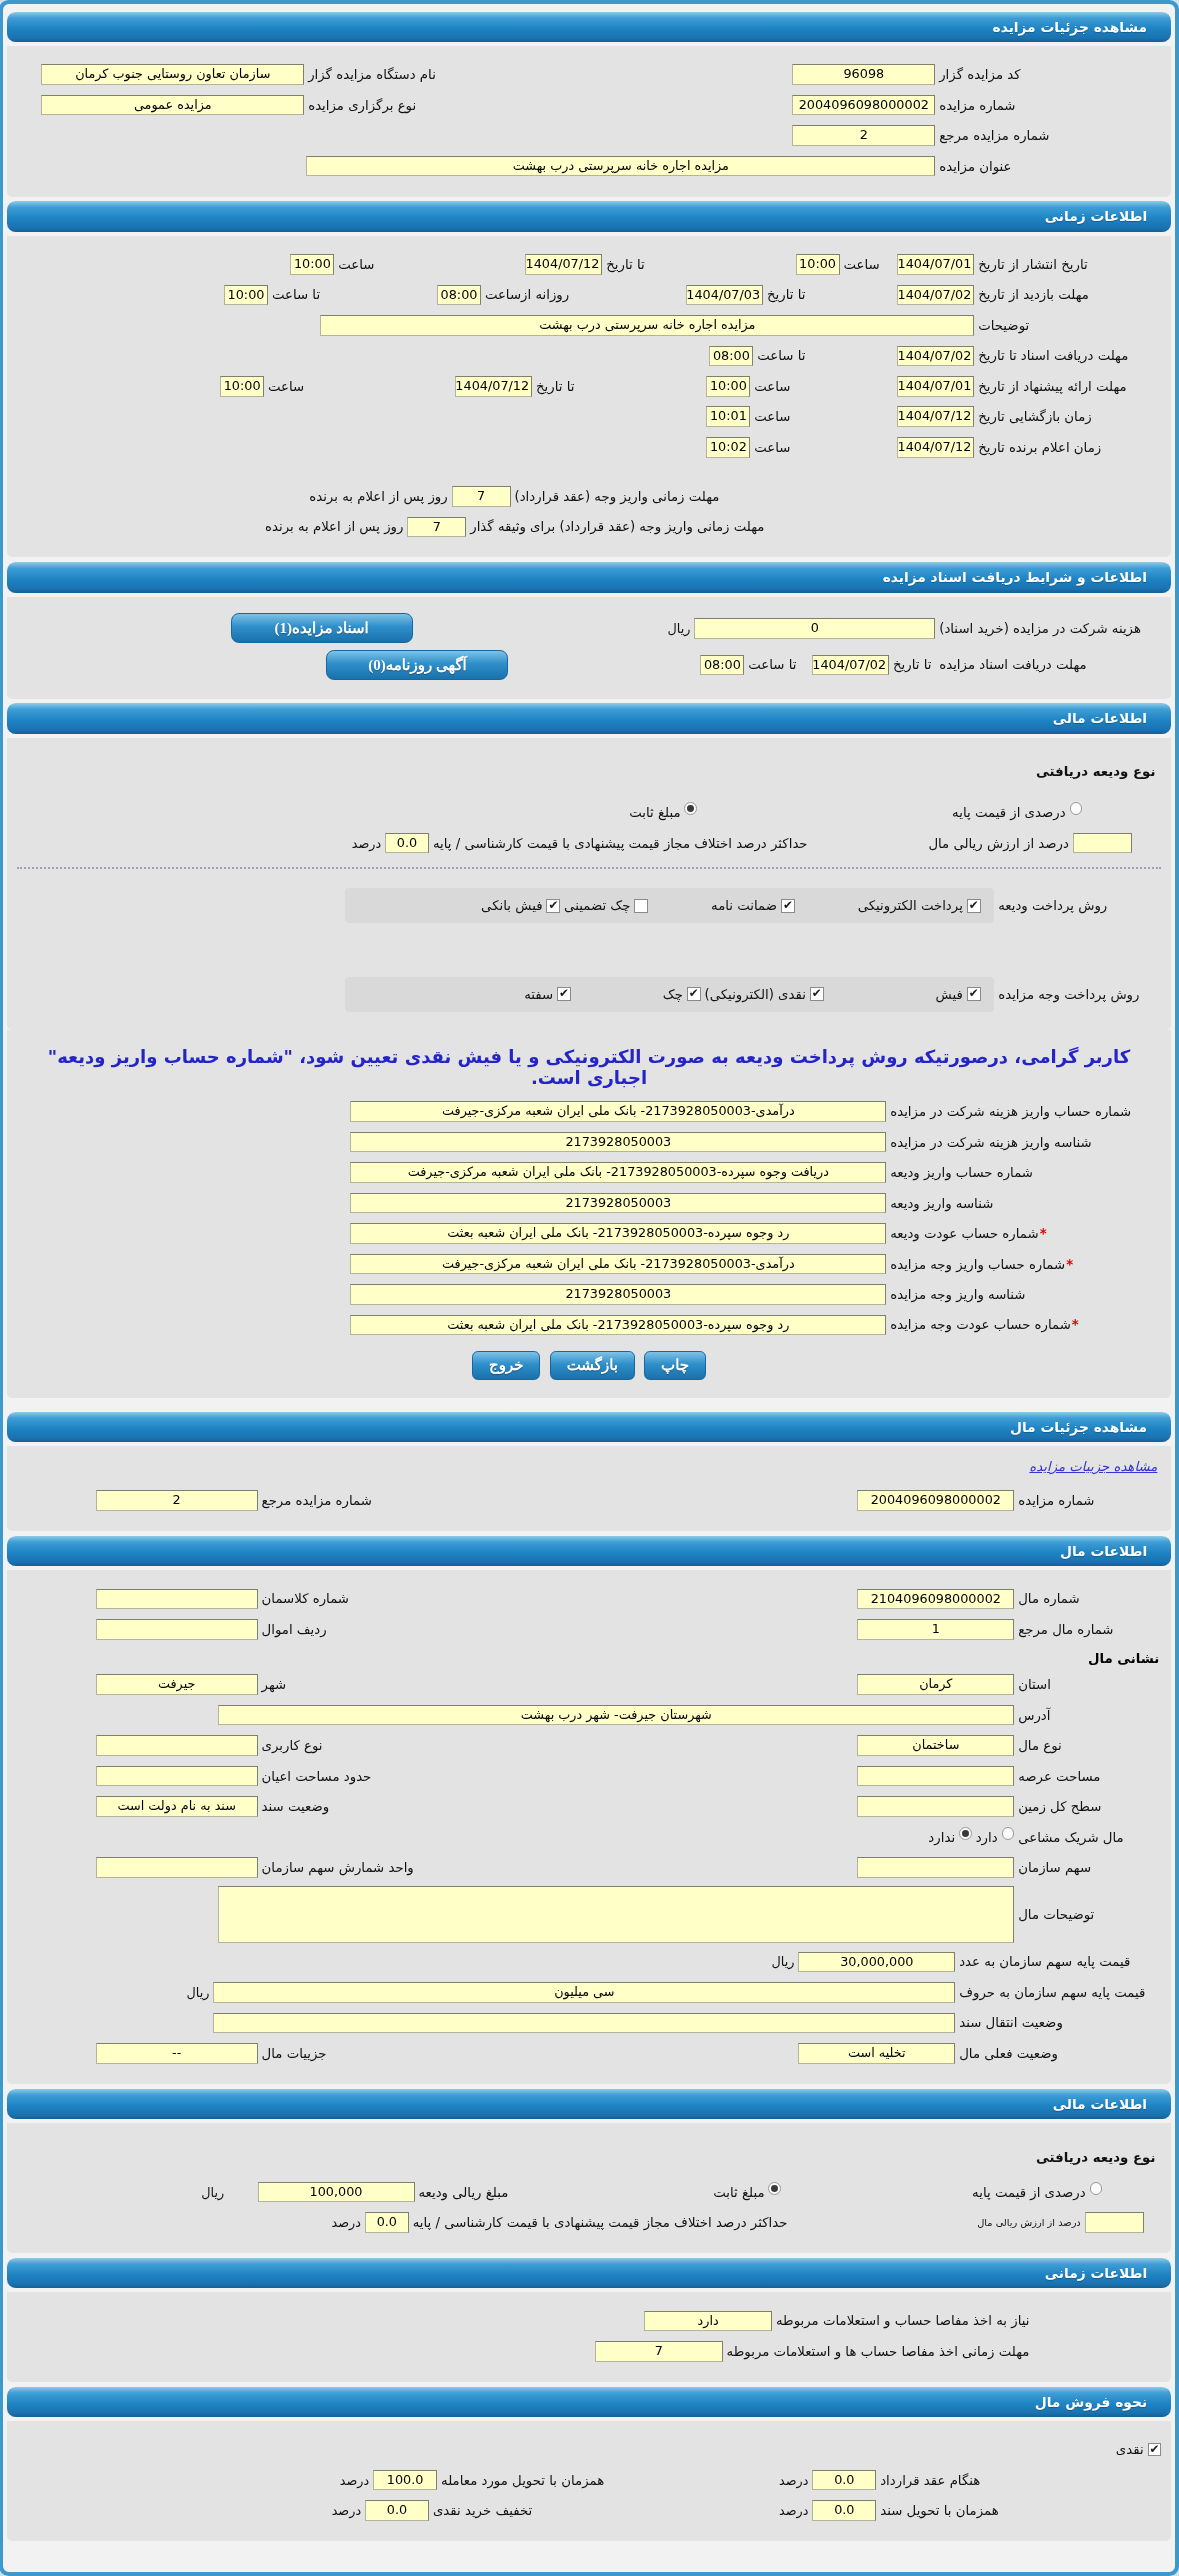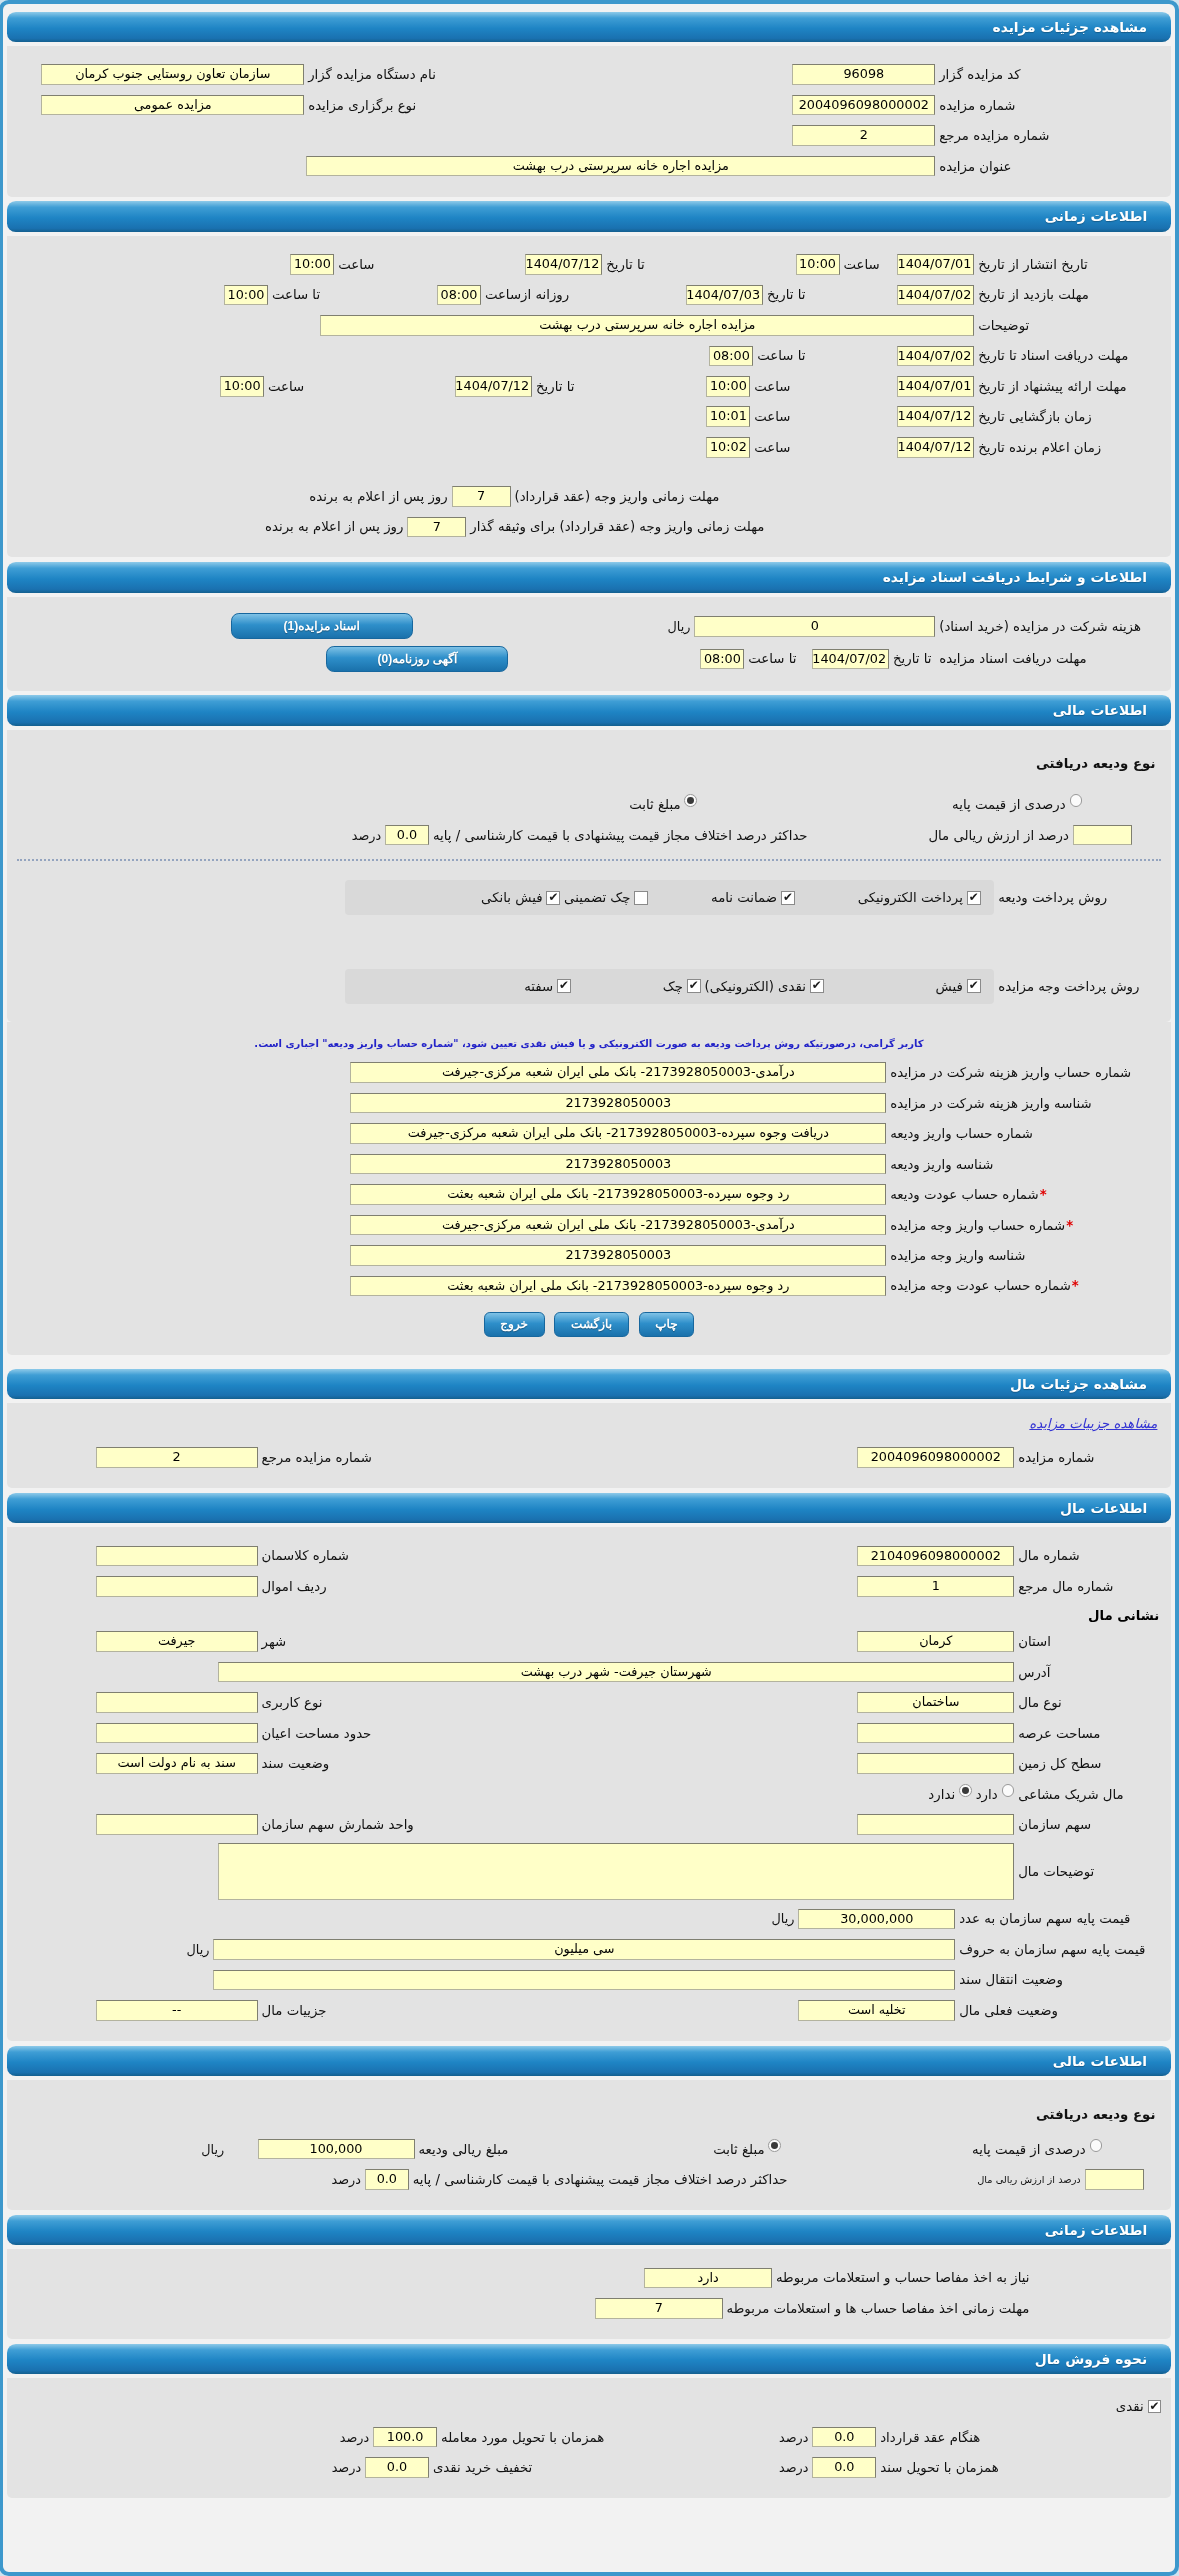--- a/index.html
+++ b/index.html
@@ -36,22 +36,22 @@
   }
   .area { height:57px; line-height:normal; }
   .lw230{width:226px}.lw190{width:187px}.lw170{width:167px}.lw150{width:147px}
   .w45{width:44px}.w60{width:59px}.w65{width:64px}.w78{width:77px}.w130{width:128px}
   .w145{width:143px}.w160{width:157px}.w165{width:162px}.w268{width:263px}
   .w640{width:629px}.w810{width:796px}
   .grow{flex:1}
   .btn {
     background:linear-gradient(180deg,#7fc2e6 0%,#2e8fca 45%,#1a71ab 100%);
     color:#fff; border:1px solid #17679e; border-radius:5.9px;
-    padding:4.9px 15.7px; font-size:12px; font-weight:bold; cursor:pointer;
-    font-family:Liberation Sans, sans-serif; margin:0 4.9px;
+    padding:4.9px 15.7px; font-size:15px; font-weight:bold; cursor:pointer;
+    font-family:Liberation Serif, serif; margin:0 4.9px;
     text-shadow:0 1px 1px rgba(0,0,0,.3);
   }
   .docbtn { width:182px; border-radius:7.9px; padding:4.9px 5.9px; }
   .btnrow { display:flex; justify-content:center; margin:13.8px 0 5.9px; }
   .cb {
     width:13.8px; height:13.8px; background:#fff; border:1px solid #8a8a8a;
     display:inline-flex; align-items:center; justify-content:center;
     font-size:11.8px; line-height:11.8px; color:#1a1a1a; flex:0 0 auto;
   }
   .rd {
@@ -59,21 +59,21 @@
     border:1px solid #999; display:inline-flex; align-items:center; justify-content:center;
     flex:0 0 auto; margin-bottom:7.9px;
   }
   .rd.on::after { content:""; width:6.9px; height:6.9px; border-radius:50%; background:#3a3a3a; }
   .panel {
     background:#d9d9d9; border-radius:3.9px; padding:9.8px 13.8px;
     display:flex; align-items:center; width:649px;
   }
   .panel .item { display:flex; align-items:center; }
   .dots { border-top:2px dotted #94a4bf; margin:11.8px 0; }
-  .notice { color:#2424c8; font-size:10px; text-align:center; margin:5.9px 0 11.8px; font-weight:bold; }
+  .notice { color:#2424c8; font-size:18px; text-align:center; margin:5.9px 0 11.8px; font-weight:bold; }
   .req::before { content:"*"; color:#e00000; font-weight:bold; margin-left:1px; }
   .linkv { color:#3535d3; font-style:italic; font-size:13.3px; margin:2px 3.9px 7.9px; display:inline-block; }
   .unit { font-size:12.8px; }
 </style>
 </head>
 <body>
 
 <div class="frame">
 
   <div class="bar">مشاهده جزئیات مزایده</div>

